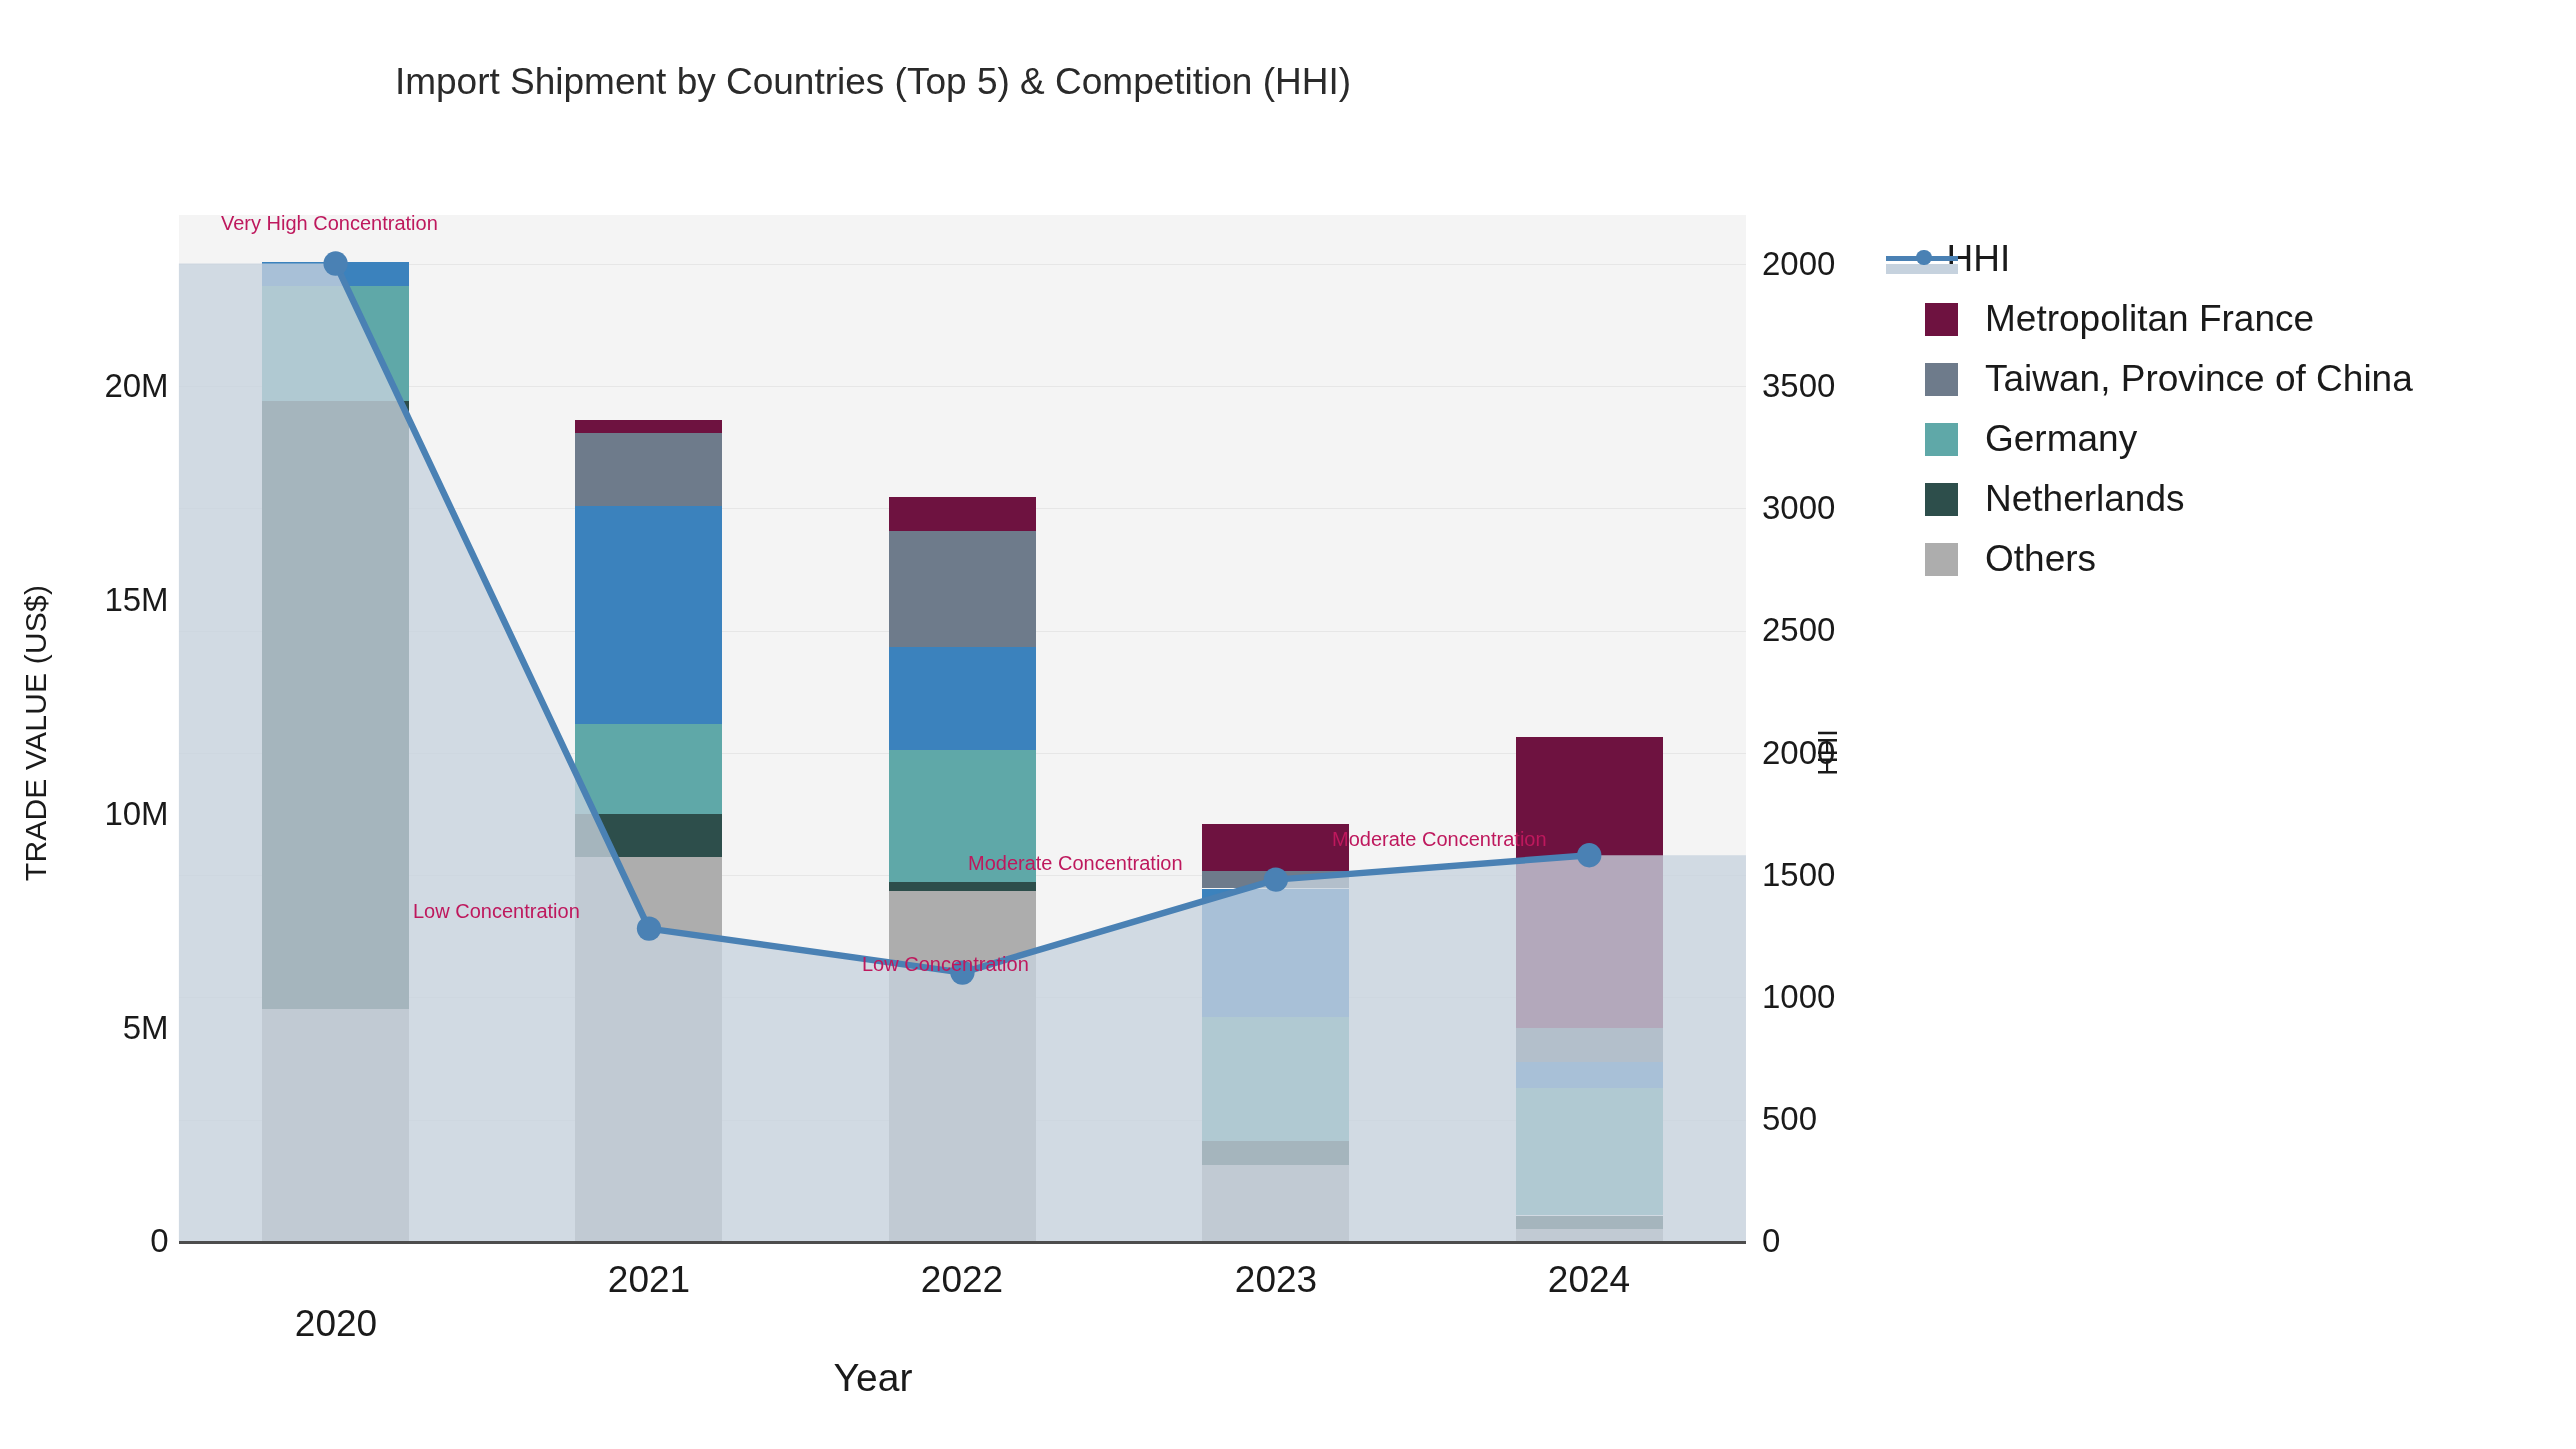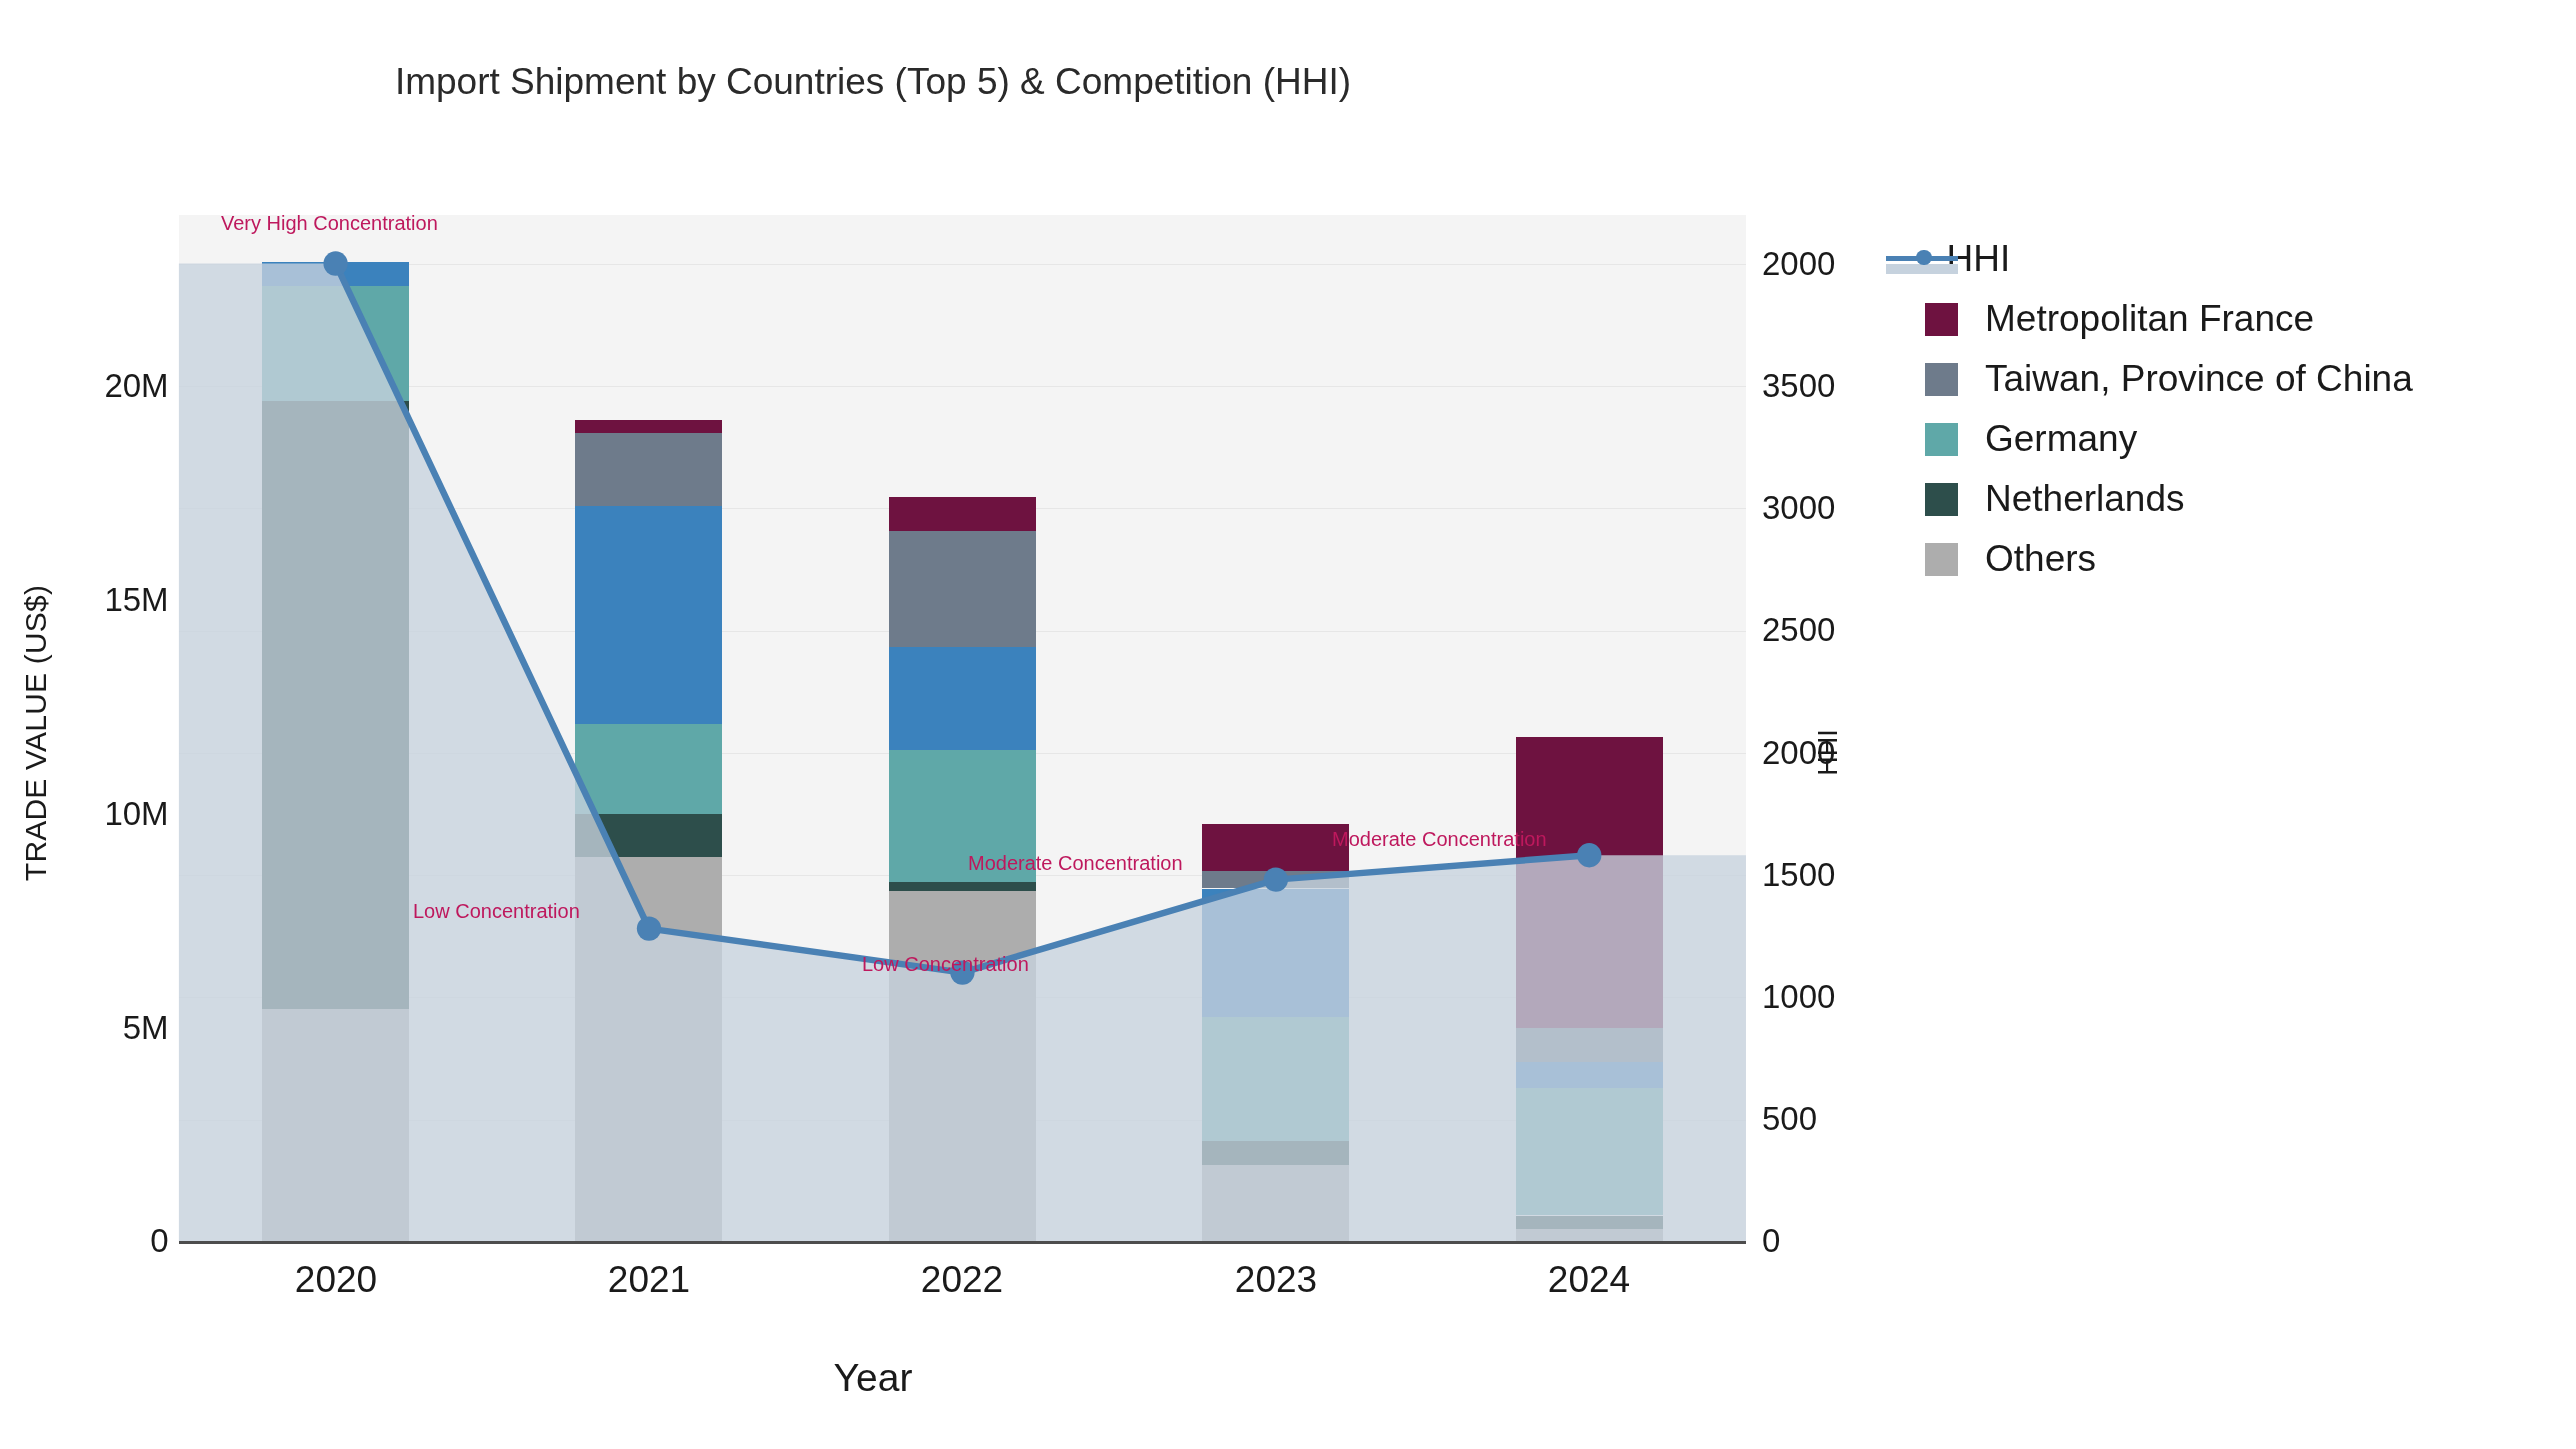--- a/index.html
+++ b/index.html
@@ -134,21 +134,21 @@
       <div class="ytick-right" style="top: 875px;">1500</div>
       <div class="ytick-right" style="top: 753px;">2000</div>
       <div class="ytick-right" style="top: 630px;">2500</div>
       <div class="ytick-right" style="top: 508px; text-align: center;">3000</div>
       <div class="ytick-right" style="top: 386px;">3500</div>
       <div class="ytick-right" style="top: 264px;">2000</div>
     </div>
   <div class="ylabel-right">HHI</div>
 
   <div id="xticks">
-      <div class="xtick" style="left: 336px;">2020</div>
+      <div class="xtick" style="left: 336px; margin-top: 44px;">2020</div>
       <div class="xtick" style="left: 649px;">2021</div>
       <div class="xtick" style="left: 962px;">2022</div>
       <div class="xtick" style="left: 1276px;">2023</div>
       <div class="xtick" style="left: 1589px;">2024</div>
     </div>
   <div class="xlabel">Year</div>
 
   <div id="annots">
       <div class="annot" style="left: 221px; top: 212px;">Very High Concentration</div>
       <div class="annot" style="left: 413px; top: 900px;">Low Concentration</div>

